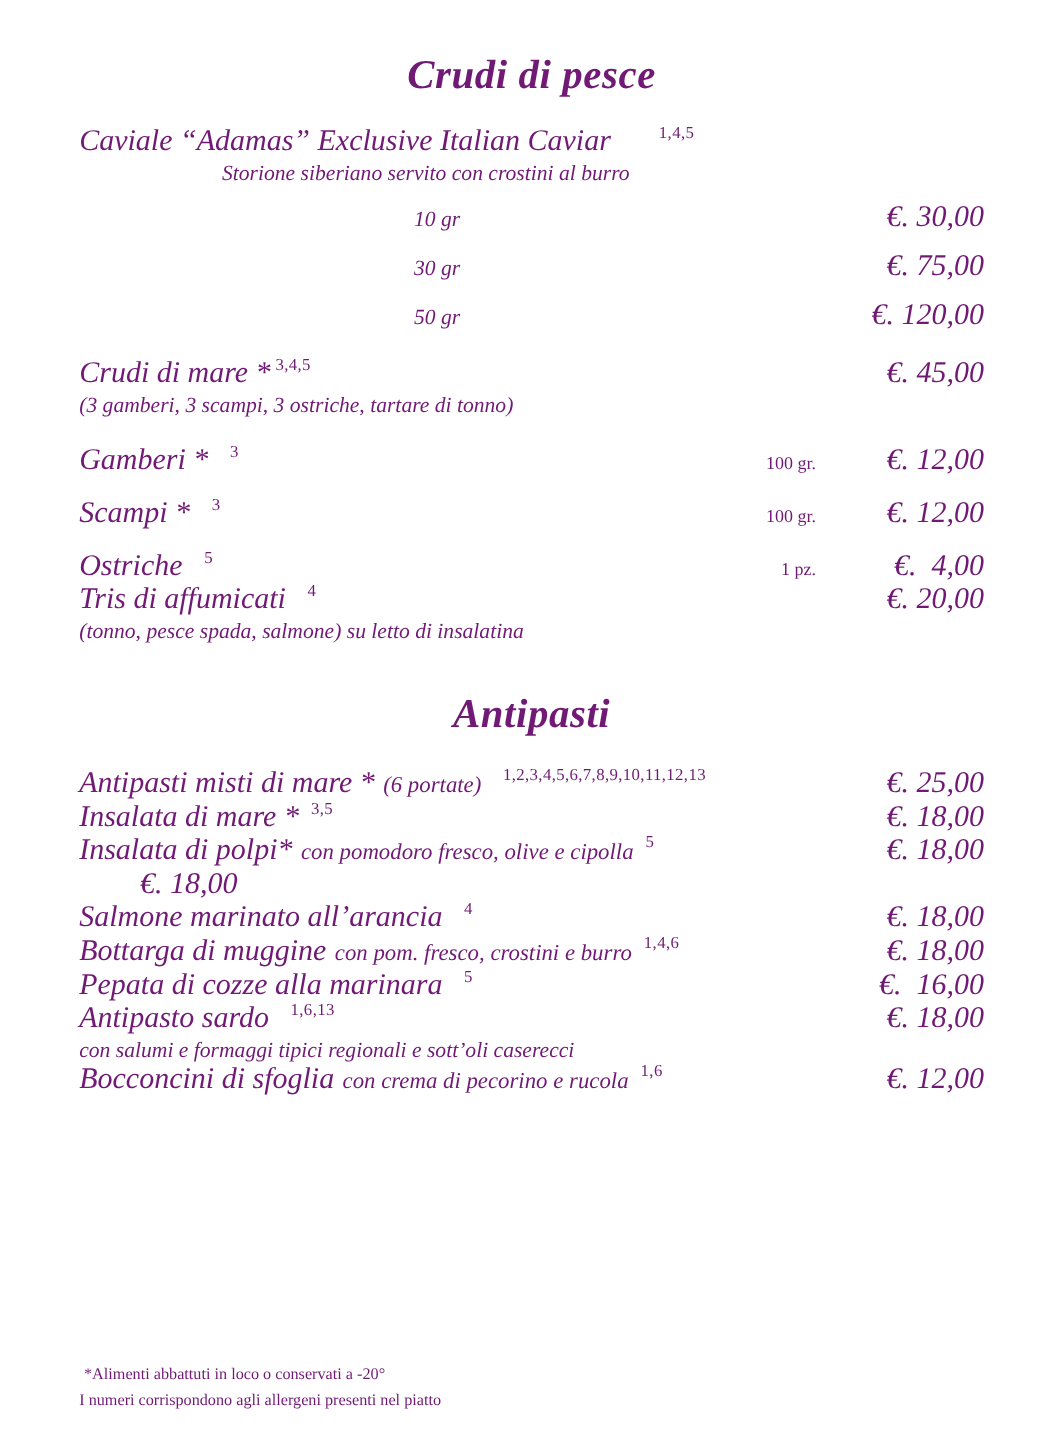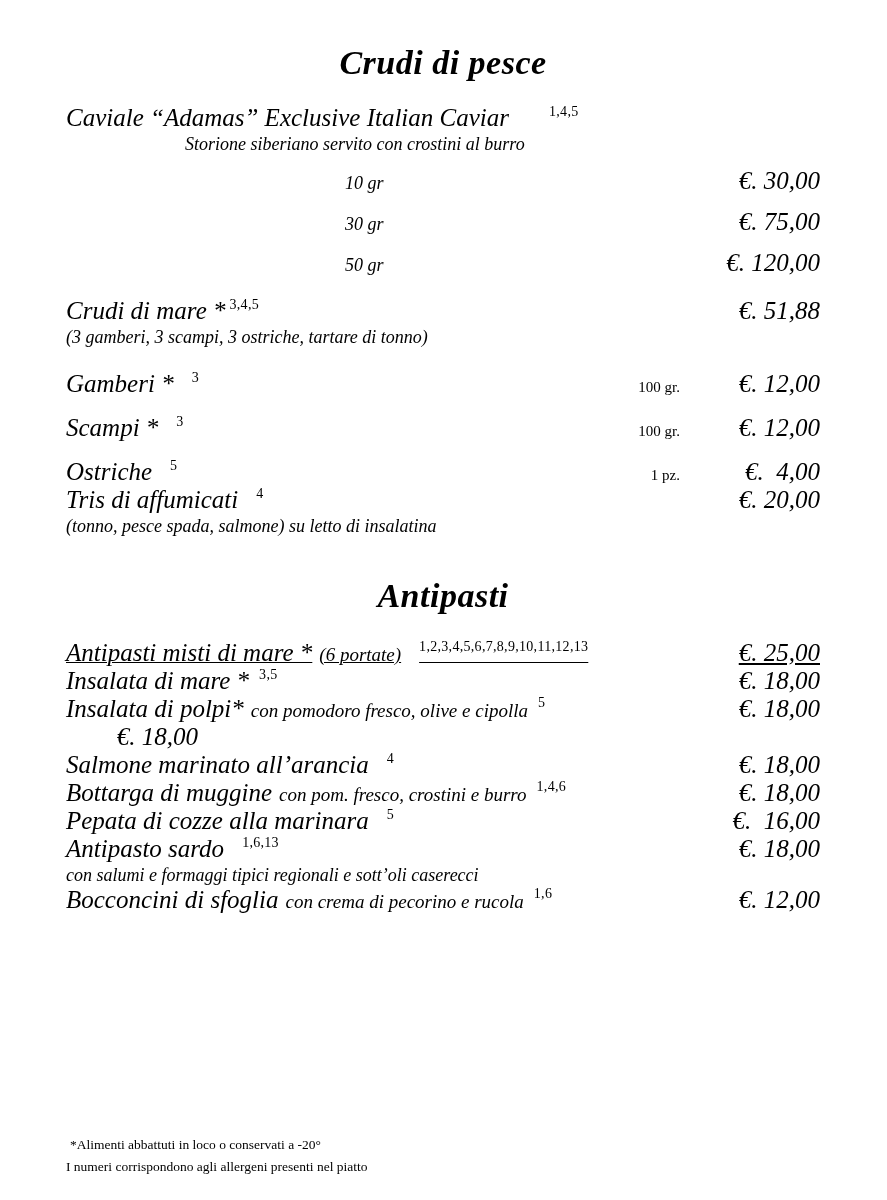--- a/index.html
+++ b/index.html
@@ -6,21 +6,21 @@
     margin: 0;
     padding: 0;
     background: #ffffff;
   }
   .page {
     position: relative;
     width: 887px;
     height: 1200px;
     margin: 0 auto;
     background: #ffffff;
-    color: #000000;
+    color: #701a75;
     font-family: "Liberation Serif", "DejaVu Serif", serif;
     overflow: hidden;
     box-sizing: border-box;
     padding: 0 67px 0 66px;
   }
   .section-title {
     margin: 0;
     text-align: center;
     font-size: 34px;
     font-weight: 700;
@@ -85,21 +85,21 @@
   }
 
   
   .mt-caviale   { margin-top: 22px; }
   .mt-variant1  { margin-top: 12px; }
   .mt-variant   { margin-top: 13px; }
   .mt-crudimare { margin-top: 20px; }
   .mt-gamberi   { margin-top: 22px; }
   .mt-item      { margin-top: 16px; justify-content: space-between; }
   .mt-tris      { }
-  .mt-anti1     { margin-top: 24px; text-decoration: underline; }
+  .mt-anti1     { margin-top: 24px; }
   .mt-anti      { }
 
   .footnotes {
     position: absolute;
     left: 66px;
     top: 1134px;
     font-size: 13.5px;
     font-style: normal;
     line-height: 22px;
   }
@@ -130,21 +130,21 @@
   <div class="row variant mt-variant">
     <span class="variant-size">50 gr</span>
     <span class="price">€. 120,00</span>
   </div>
 
   <div class="row mt-crudimare">
     <div class="name-cell">
       <span class="item-name">Crudi di mare *</span><span class="sup gap-sm">3,4,5</span>
     </div>
     <div class="right">
-      <span class="price">€. 51,88</span>
+      <span class="price">€. 45,00</span>
     </div>
   </div>
   <div class="desc">(3 gamberi, 3 scampi, 3 ostriche, tartare di tonno)</div>
 
   <div class="row mt-gamberi">
     <div class="name-cell">
       <span class="item-name">Gamberi *</span><span class="sup gap-md">3</span>
     </div>
     <div class="right">
       <span class="unit">100 gr.</span>

